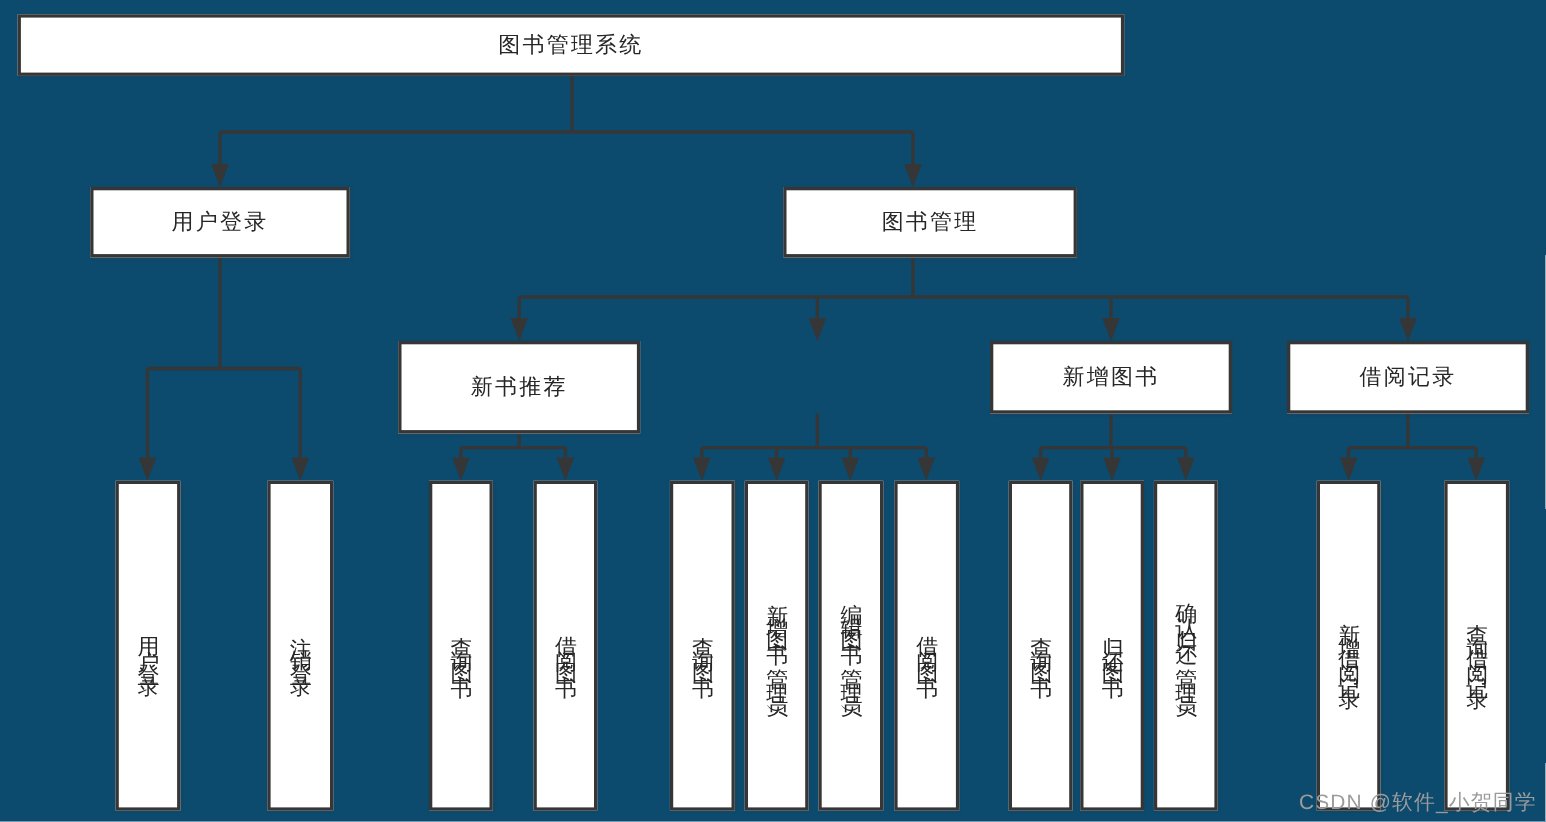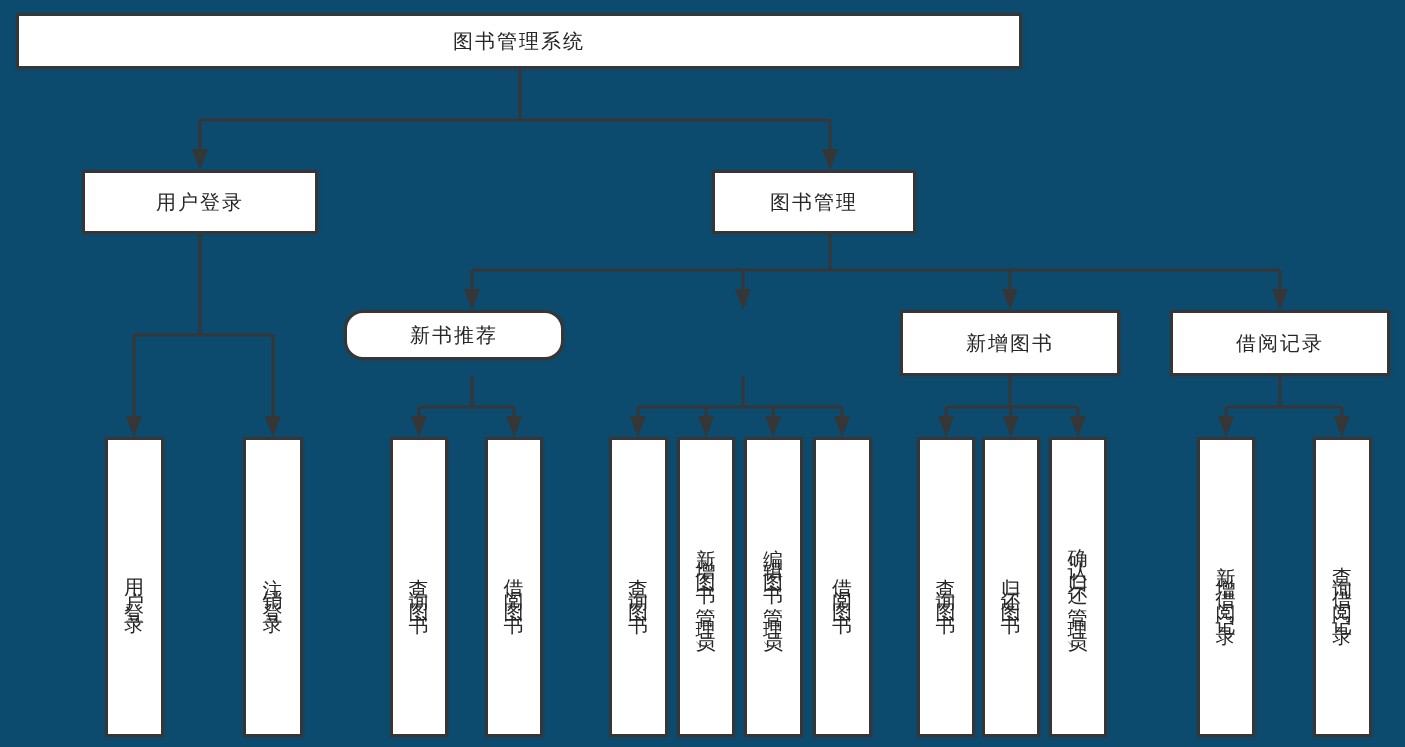--- a/index.html
+++ b/index.html
@@ -104,25 +104,25 @@
       M1334 416 L1350 416 L1342 437 Z"></path>
   </svg>
 
   <div class="node" style="left:16px; top:13px; width:1006px; height:56px;">
     <span class="hlabel">图书管理系统</span>
   </div>
 
   <div class="node" style="left:82px; top:170px; width:236px; height:64px;">
     <span class="hlabel">用户登录</span>
   </div>
-  <div class="node" style="left:712px; top:170px; width:204px; height:64px;">
+  <div class="node" style="left:712px; top:170px; width:267px; height:64px;">
     <span class="hlabel">图书管理</span>
   </div>
 
-  <div class="node" style="left:344px; top:310px; width:220px; height:50px;border-radius:19px;">
+  <div class="node" style="left:362px; top:310px; width:220px; height:84px;">
     <span class="hlabel">新书推荐</span>
   </div>
   <div class="node" style="left:900px; top:310px; width:220px; height:66px;">
     <span class="hlabel">新增图书</span>
   </div>
   <div class="node" style="left:1170px; top:310px; width:220px; height:66px;">
     <span class="hlabel">借阅记录</span>
   </div>
 
   <div class="node" style="left:105px; top:437px; width:59px; height:300px;">
@@ -162,14 +162,15 @@
     <span class="vlabel">确认归还（管理员）</span>
   </div>
 
   <div class="node" style="left:1197px; top:437px; width:58px; height:300px;">
     <span class="vlabel">新增借阅记录</span>
   </div>
   <div class="node" style="left:1313px; top:437px; width:59px; height:300px;">
     <span class="vlabel">查询借阅记录</span>
   </div>
 
+  <div class="watermark">CSDN @软件_小贺同学</div>
 
 </div>
 
 </body></html>

